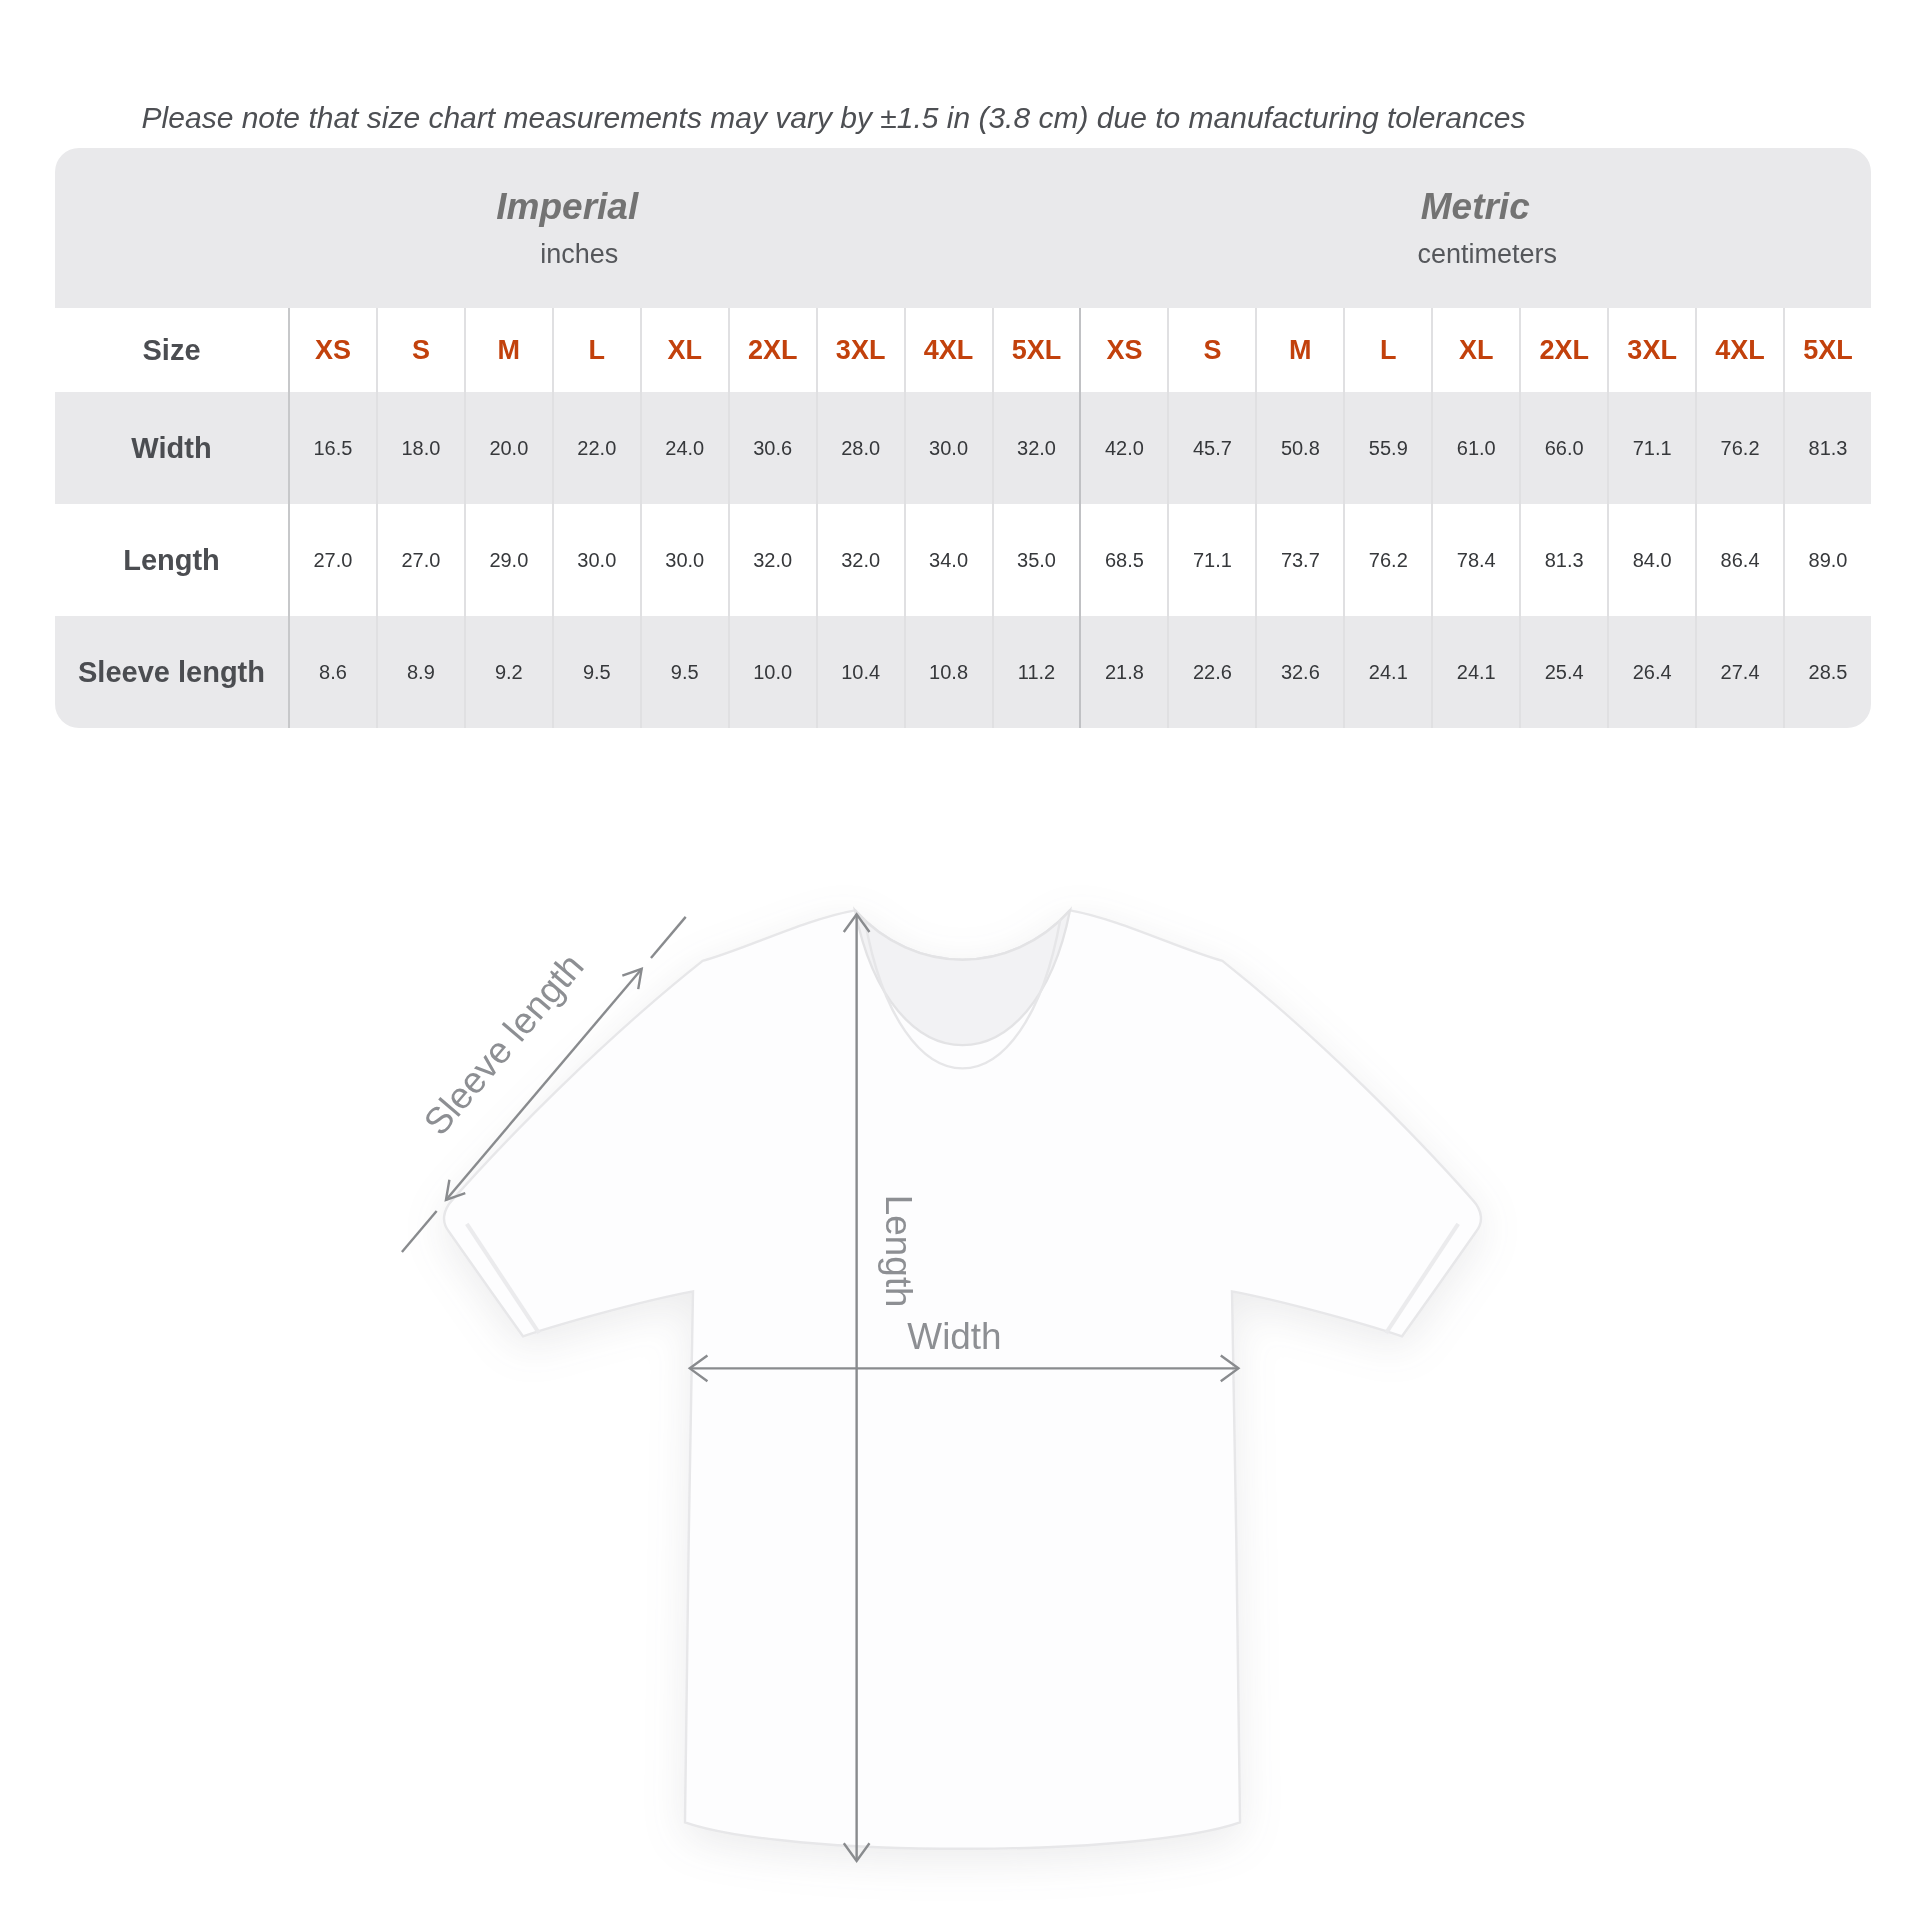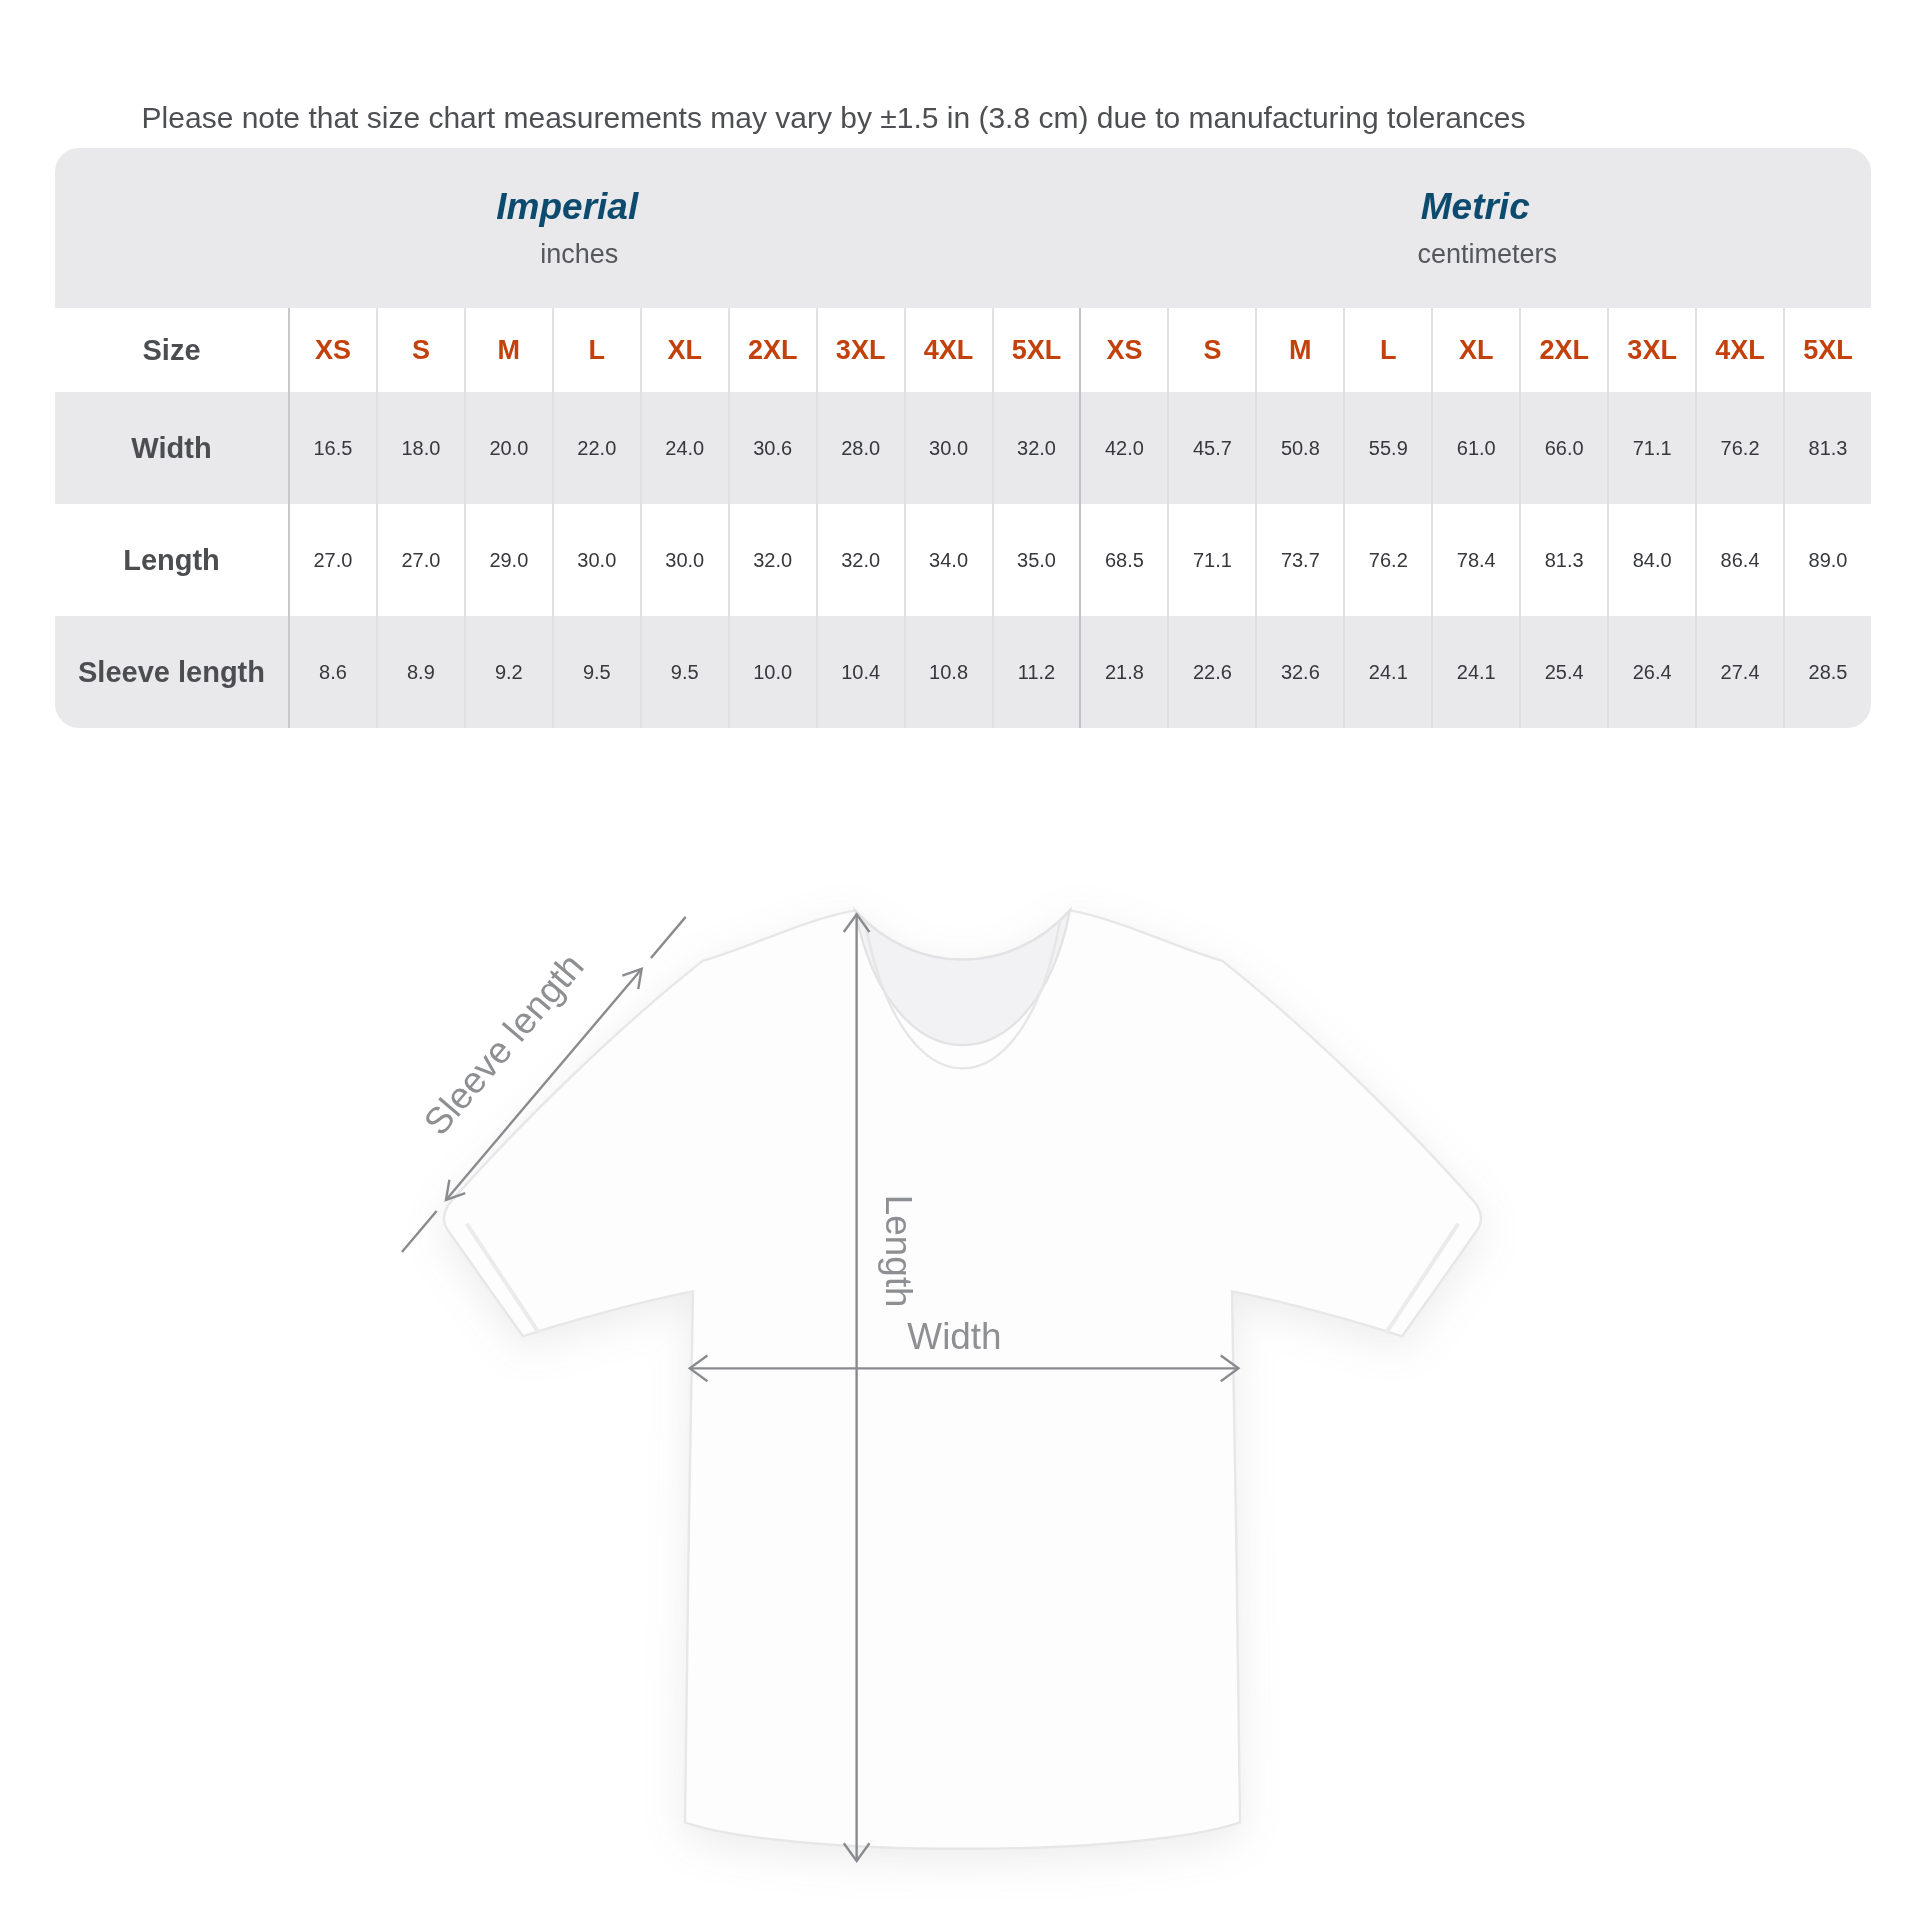--- a/index.html
+++ b/index.html
@@ -8,20 +8,21 @@
     background:#ffffff;
     font-family:"Liberation Sans", sans-serif;
     overflow:hidden;
   }
   .page{ position:relative; width:1925px; height:1925px; }
 
   
   .disclaimer{
     position:absolute; top:71px; left:0; width:1667px;
     text-align:center;
+    font-style:italic;
     font-size:30px;
     color:#4d4f53;
   }
 
   
   .chart{
     position:absolute; left:55px; top:148px; width:1816px;
     border-radius:24px;
     overflow:hidden;
     background:#ffffff;
@@ -31,21 +32,21 @@
     grid-template-columns:233px repeat(18, 1fr);
   }
   .band{ background:#e9e9eb; height:160px; }
   .band-group{
     display:flex; flex-direction:column; align-items:center; justify-content:center;
     gap:11.2px;
   }
   .band-group.imperial{ grid-column:1 / 11; }
   .band-group.metric{ grid-column:11 / 20; }
   .band-title{
-    font-size:37px; font-weight:700; font-style:italic; color:#0c4a6e;
+    font-size:37px; font-weight:700; font-style:italic; color:#737373;
   }
   .band-sub{
     font-size:27px; color:#55575b;margin-left:24px;
   }
 
   .row-size{ height:84px; background:#ffffff; }
   .mrow{ height:112px; background:#ffffff; }
   .mrow.alt{ background:#e9e9eb; }
 
   .cell{

